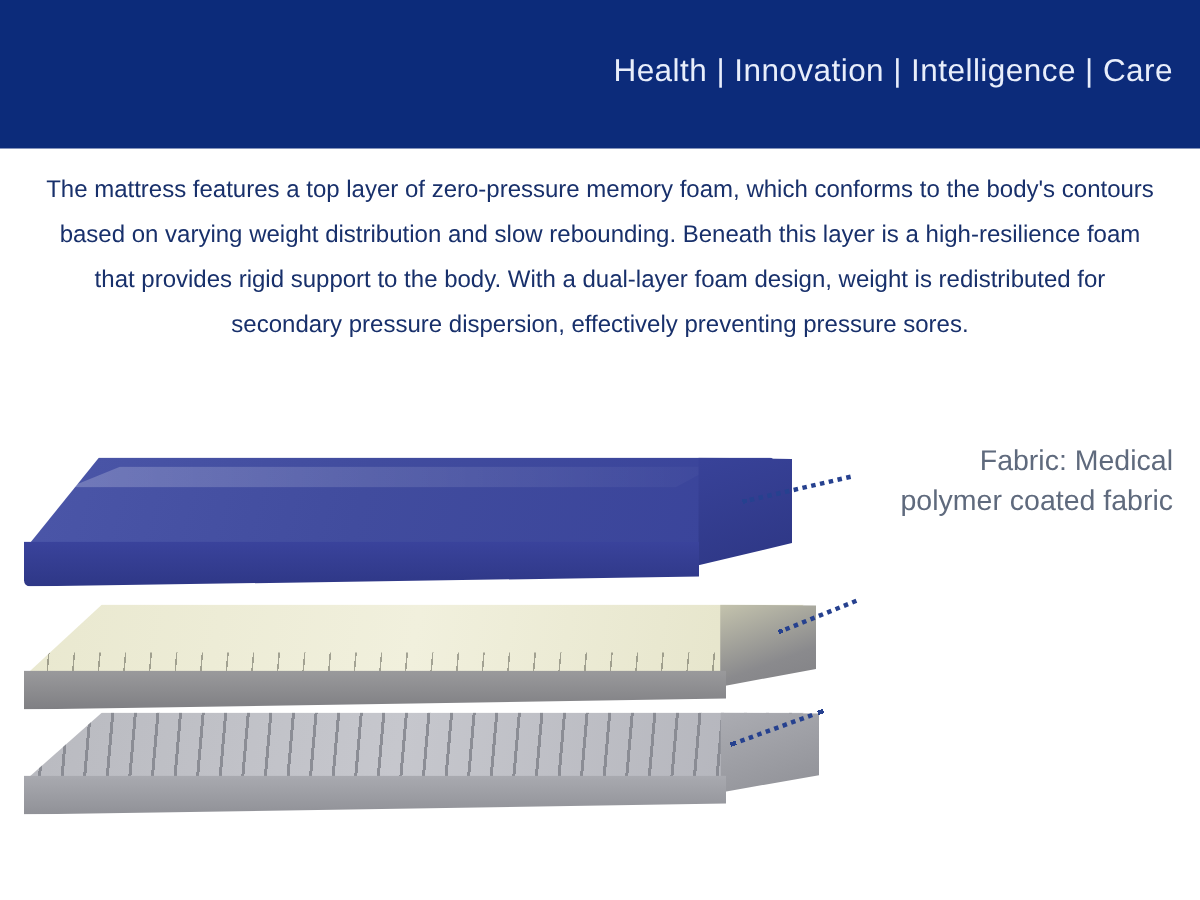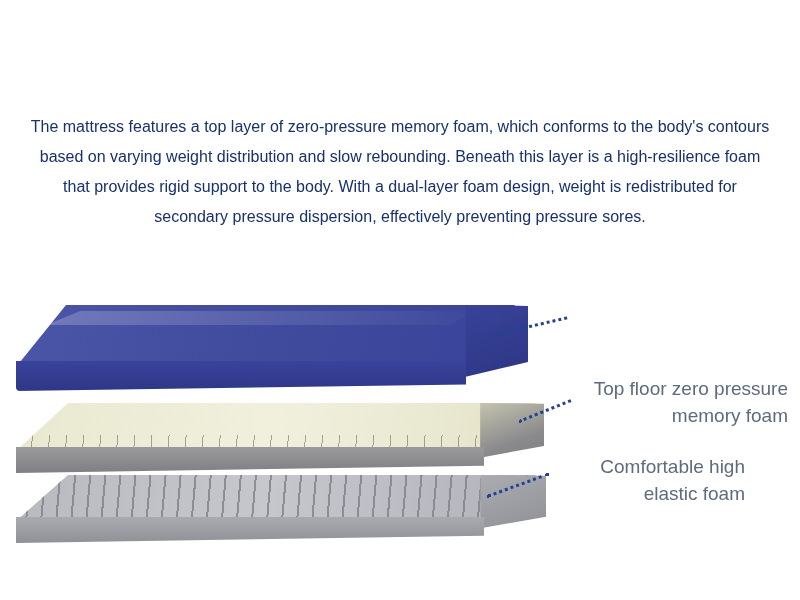--- a/index.html
+++ b/index.html
@@ -223,20 +223,23 @@
     width: 66px;
     transform: rotate(-20deg);
     transform-origin: left center;
   }
 </style>
 </head>
 <body>
 
 <div class="page">
 
+  <div class="header">
+    <div class="header-tagline">Health | Innovation | Intelligence | Care</div>
+  </div>
 
   <div class="intro">The mattress features a top layer of zero-pressure memory foam, which conforms to the body's contours based on varying weight distribution and slow rebounding. Beneath this layer is a high-resilience foam that provides rigid support to the body. With a dual-layer foam design, weight is redistributed for secondary pressure dispersion, effectively preventing pressure sores.</div>
 
   <div class="diagram">
 
     <div class="slab slab-top">
       <div class="face-top"></div>
       <div class="sheen"></div>
       <div class="face-right"></div>
       <div class="face-front"></div>
@@ -253,19 +256,17 @@
       <div class="face-top"></div>
       <div class="grooves"></div>
       <div class="face-right"></div>
       <div class="face-front"></div>
     </div>
 
     <div class="leader leader-1"></div>
     <div class="leader leader-2"></div>
     <div class="leader leader-3"></div>
 
-    <div class="callout callout-2">Top floor zero pressure
-memory foam</div>
-    <div class="callout callout-3">Comfortable high
-elastic foam</div>
+    <div class="callout callout-1">Fabric: Medical
+polymer coated fabric</div>
   </div>
 
 </div>
 
 </body></html>

